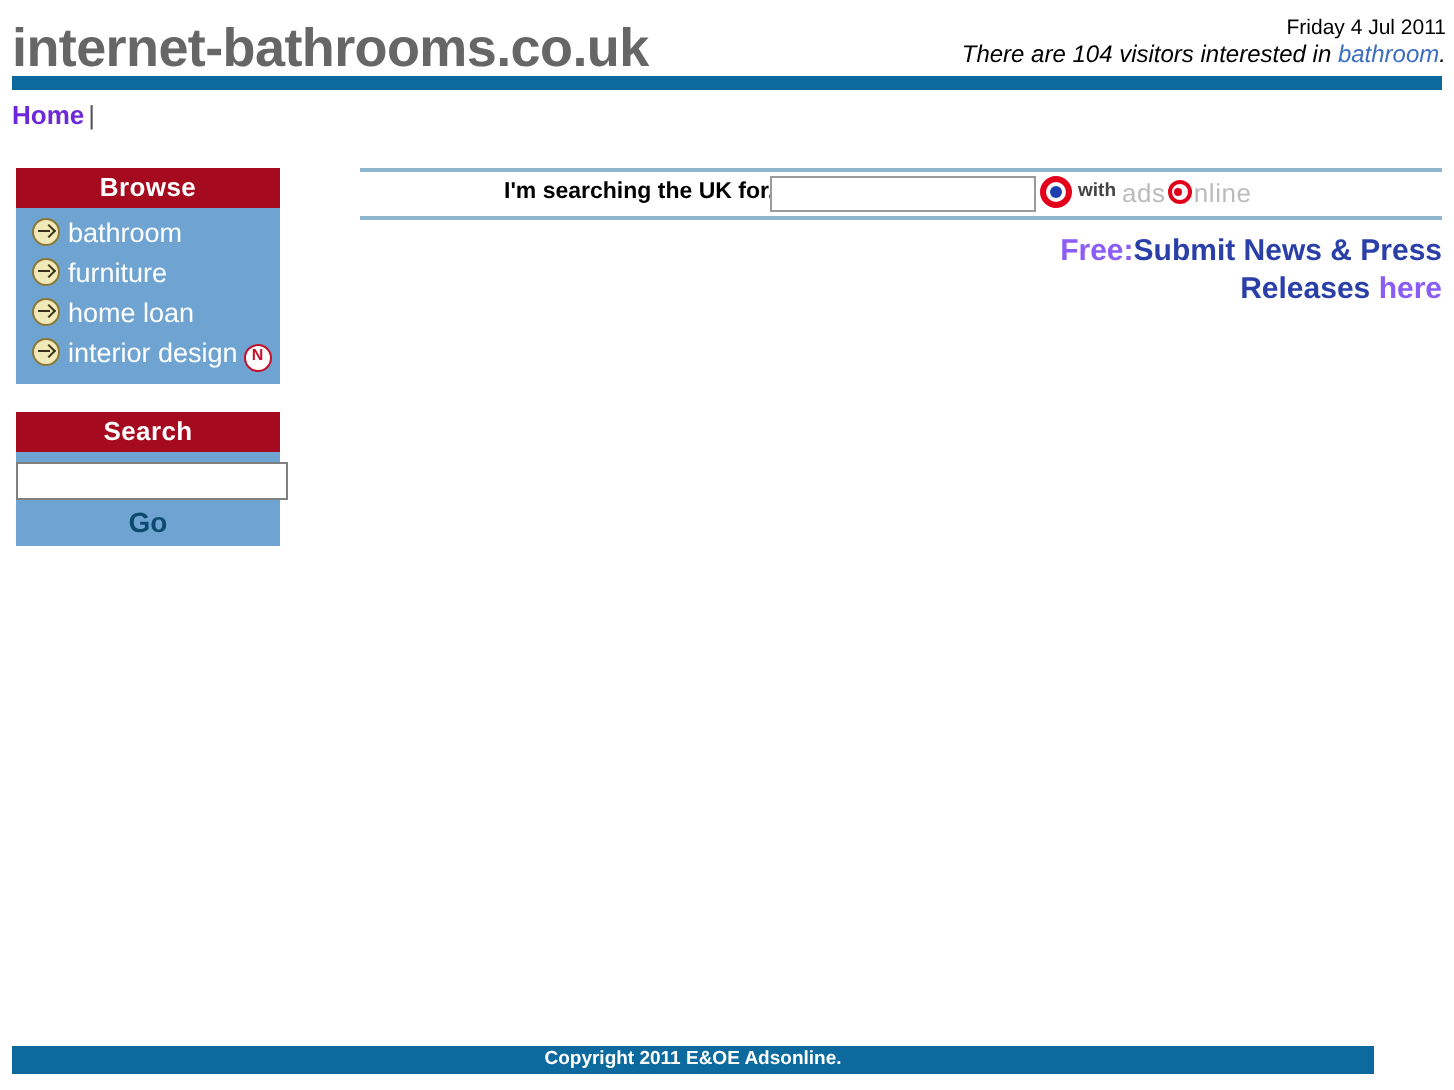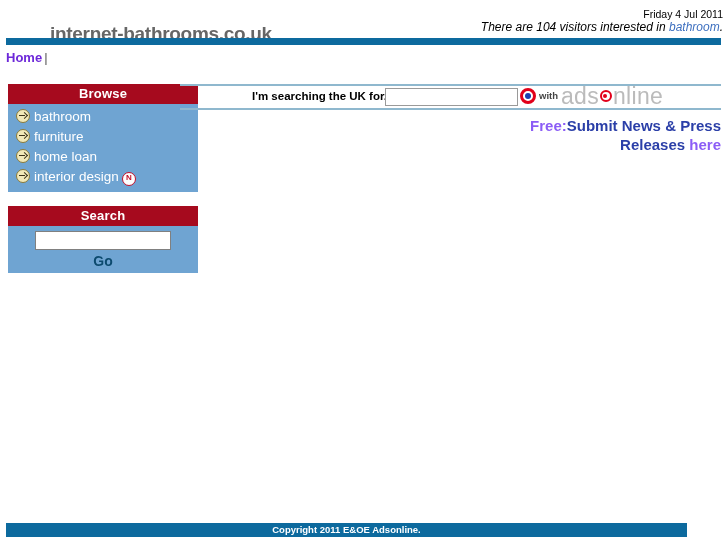--- a/index.html
+++ b/index.html
@@ -19,27 +19,26 @@
   }
 
   
   .header {
     position: relative;
     height: 38px;
   }
   .site-title {
     position: absolute;
     left: 6px;
-    top: 23px;
-    font-size: 19px;
+    top: 9px;
+    font-size: 27px;
     font-weight: bold;
     color: #666666;
     letter-spacing: -0.3px;
     white-space: nowrap;
-    margin-left: 44px;
   }
   .header-meta {
     position: absolute;
     right: 4px;
     top: 8px;
     text-align: right;
     line-height: 13px;
   }
   .header-date {
     font-size: 10.5px;
@@ -89,21 +88,21 @@
 
   
   .sidebar {
     position: absolute;
     left: 8px;
     top: 84px;
     width: 158px;
   }
 
   .panel {
-    width: 190px;
+    width: 132px;
     margin-bottom: 14px;
   }
   .panel-head {
     background: #A60A1E;
     color: #ffffff;
     font-size: 13px;
     font-weight: bold;
     text-align: center;
     padding: 2px 0 3px 0;
     letter-spacing: 0.2px;
@@ -267,21 +266,21 @@
   }
   .with-text {
     font-size: 9.5px;
     font-weight: bold;
     color: #444444;
     margin: 0 3px 0 3px;
     align-self: center;
     padding-bottom: 1px;
   }
   .ads-logo {
-    font-size: 23px;
+    font-size: 13px;
     color: #BBBBBB;
     letter-spacing: 0.3px;
     line-height: 19px;
     white-space: nowrap;
     display: flex;
     align-items: center;
   }
   .ads-o {
     display: inline-block;
     width: 12px;

